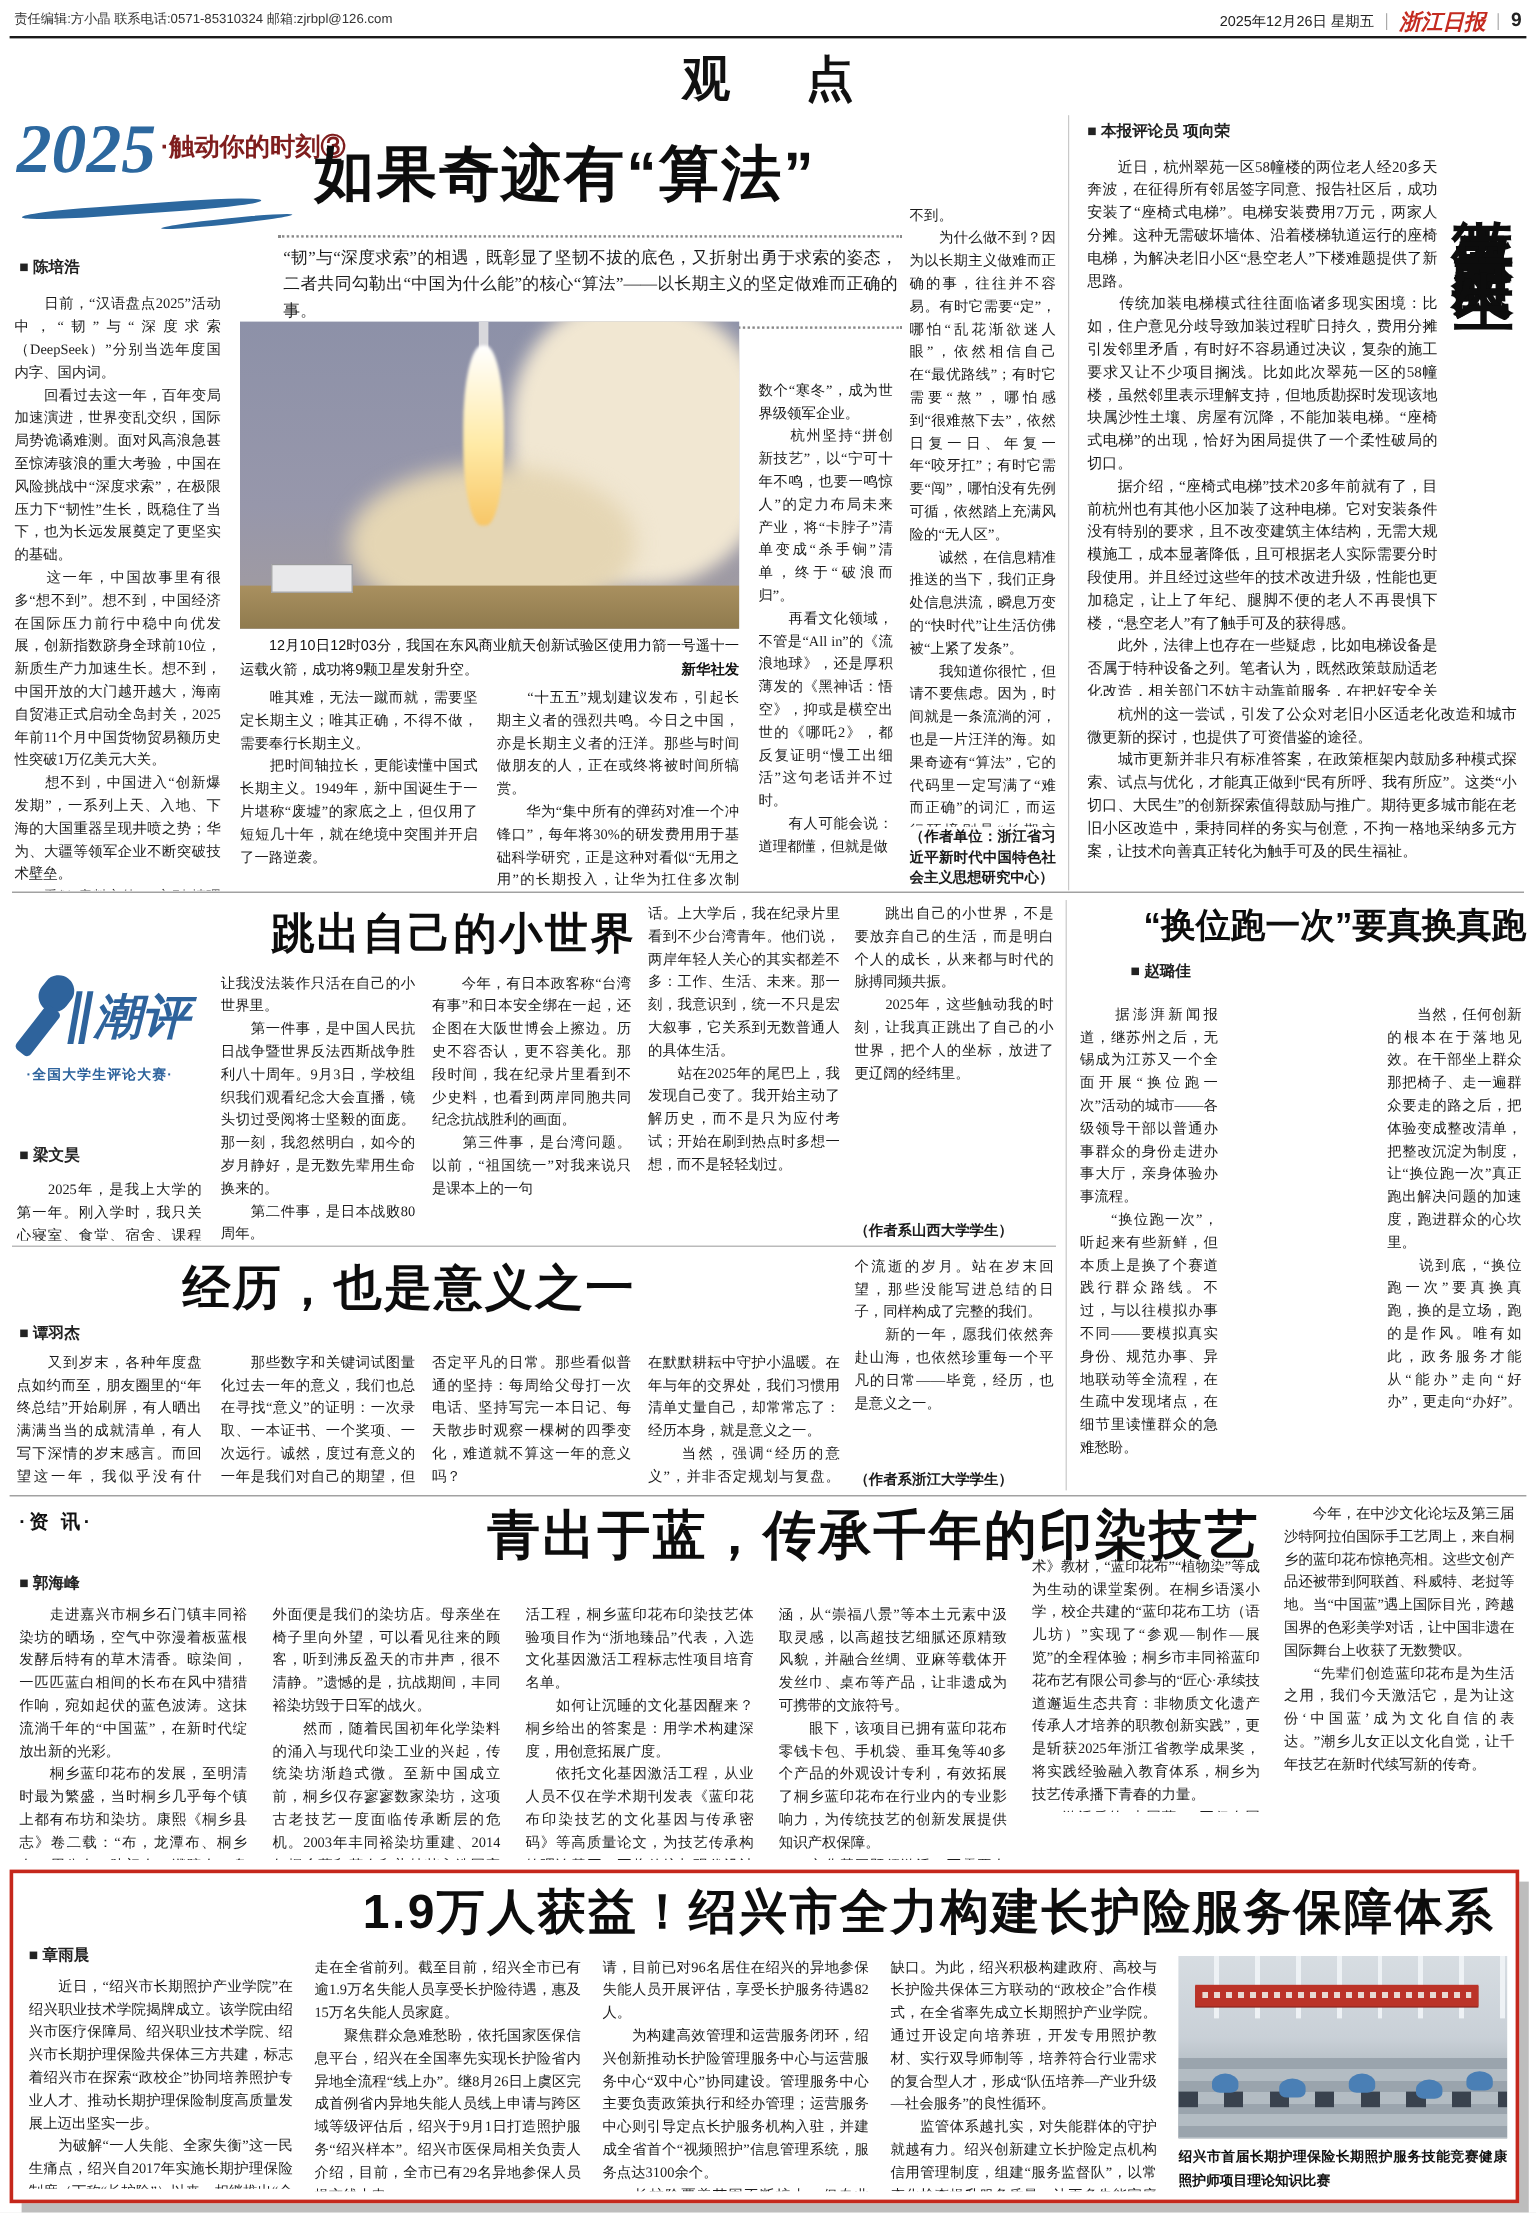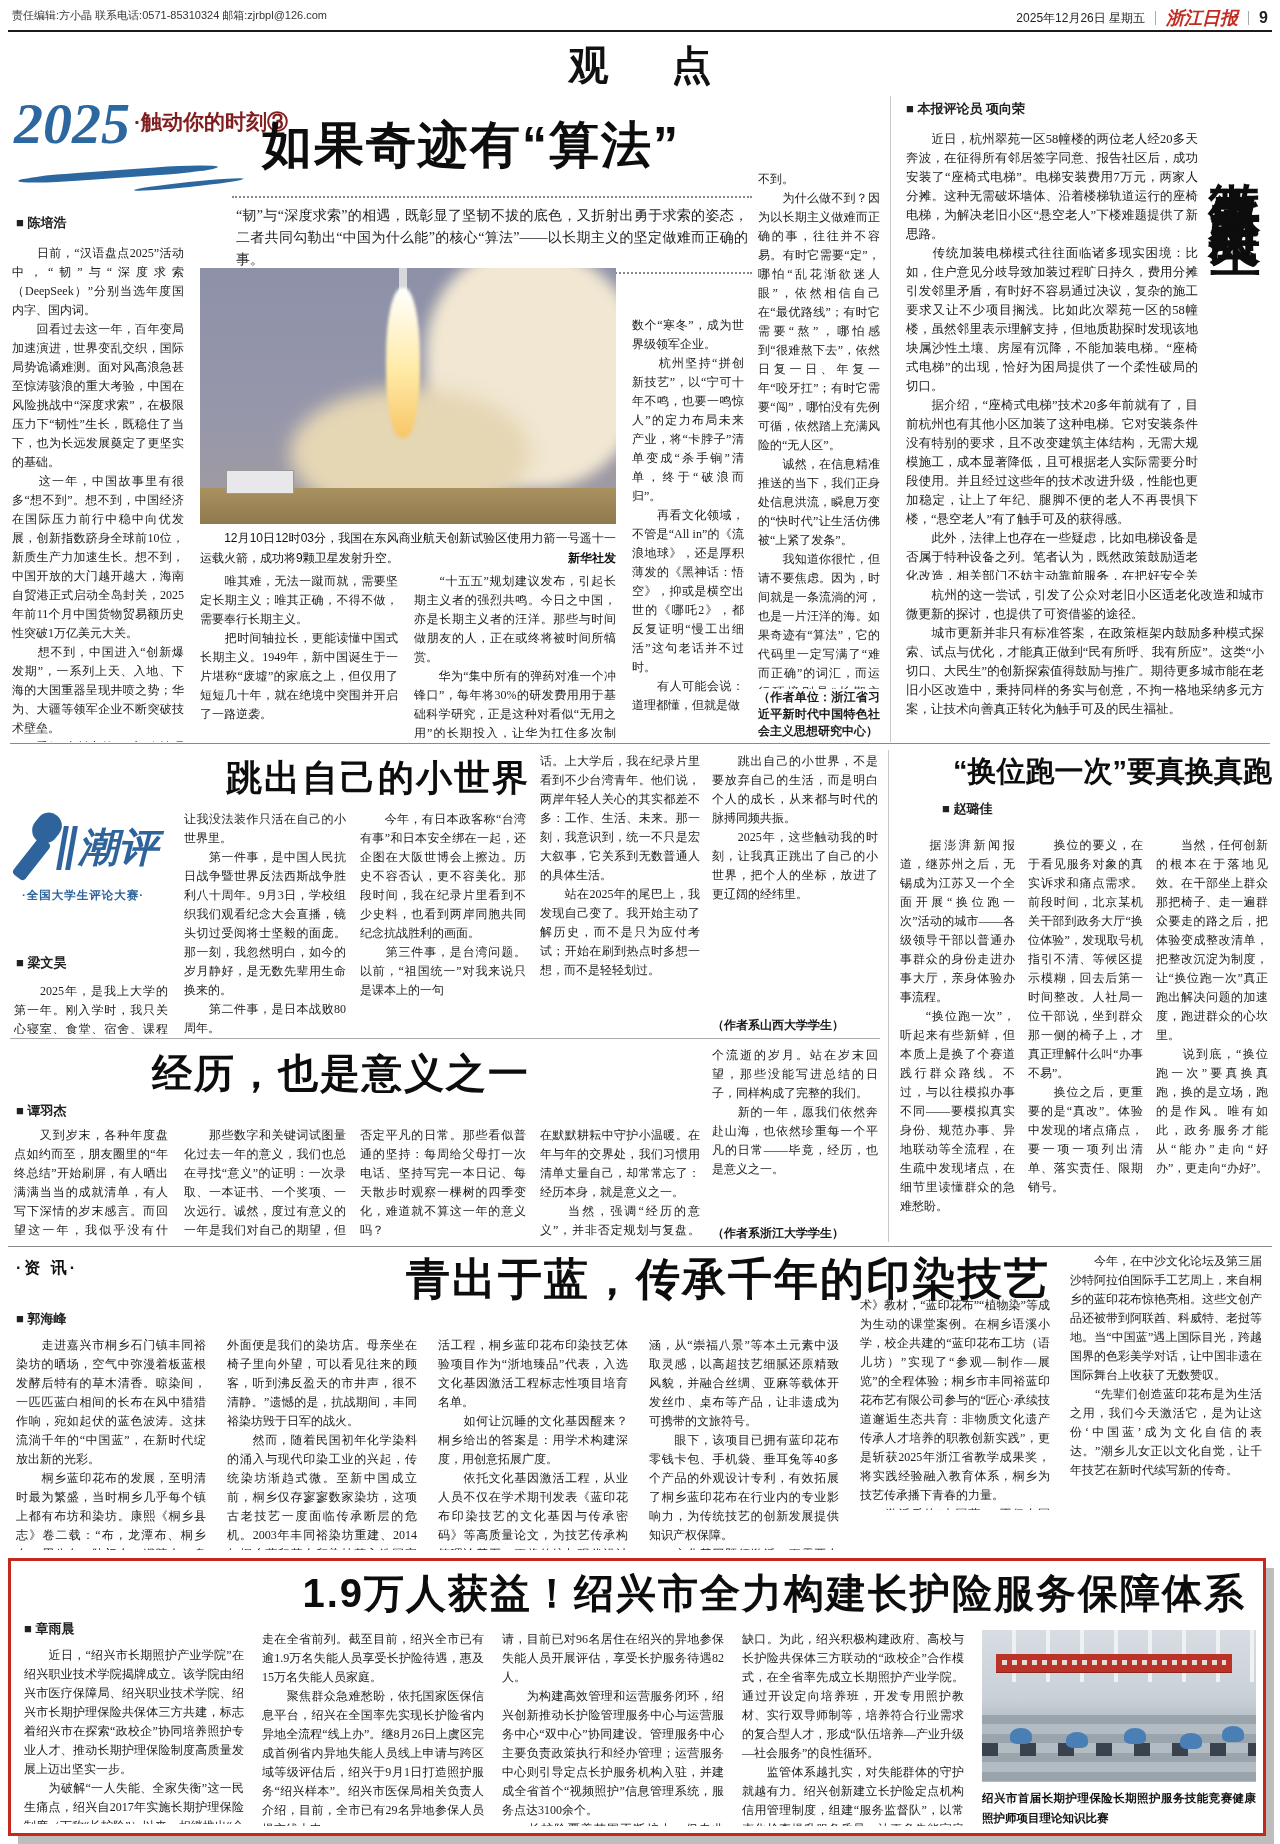--- a/index.html
+++ b/index.html
@@ -199,22 +199,20 @@
 　　新的一年，愿我们依然奔赴山海，也依然珍重每一个平凡的日常——毕竟，经历，也是意义之一。</div>
     <div class="signoff">（作者系浙江大学学生）</div>
   </div>
 
   <div class="vrule" style="left:888px;top:750px;height:492px;"></div>
 
   <div class="headline" style="left:898px;top:752px;width:374px;font-size:29px;letter-spacing:0;">“换位跑一次”要真换真跑</div>
   <div class="byline" style="left:908px;top:800px;margin-left:34px;">■ 赵璐佳</div>
   <div class="col" style="left:900px;top:836px;width:115px;height:404px;">　　据澎湃新闻报道，继苏州之后，无锡成为江苏又一个全面开展“换位跑一次”活动的城市——各级领导干部以普通办事群众的身份走进办事大厅，亲身体验办事流程。
 　　“换位跑一次”，听起来有些新鲜，但本质上是换了个赛道践行群众路线。不过，与以往模拟办事不同——要模拟真实身份、规范办事、异地联动等全流程，在生疏中发现堵点，在细节里读懂群众的急难愁盼。</div>
-  <div class="col" style="left:1028px;top:836px;width:115px;height:404px;">　　换位的要义，在于看见服务对象的真实诉求和痛点需求。前段时间，北京某机关干部到政务大厅“换位体验”，发现取号机指引不清、等候区提示模糊，回去后第一时间整改。人社局一位干部说，坐到群众那一侧的椅子上，才真正理解什么叫“办事不易”。
-　　换位之后，更重要的是“真改”。体验中发现的堵点痛点，要一项一项列出清单、落实责任、限期销号。</div>
   <div class="col" style="left:1156px;top:836px;width:112px;height:404px;">　　当然，任何创新的根本在于落地见效。在干部坐上群众那把椅子、走一遍群众要走的路之后，把体验变成整改清单，把整改沉淀为制度，让“换位跑一次”真正跑出解决问题的加速度，跑进群众的心坎里。
 　　说到底，“换位跑一次”要真换真跑，换的是立场，跑的是作风。唯有如此，政务服务才能从“能办”走向“好办”，更走向“办好”。</div>
 
   <div class="hrule" style="left:8px;top:1246px;width:1264px;"></div>
 
   <div class="zx-label">·资 讯·</div>
   <div class="headline" style="left:150px;top:1250px;width:900px;font-size:44px;">青出于蓝，传承千年的印染技艺</div>
   <div class="byline" style="left:16px;top:1310px;">■ 郭海峰</div>
   <div class="col" style="left:16px;top:1336px;width:190px;height:214px;">　　走进嘉兴市桐乡石门镇丰同裕染坊的晒场，空气中弥漫着板蓝根发酵后特有的草木清香。晾染间，一匹匹蓝白相间的长布在风中猎猎作响，宛如起伏的蓝色波涛。这抹流淌千年的“中国蓝”，在新时代绽放出新的光彩。
 　　桐乡蓝印花布的发展，至明清时最为繁盛，当时桐乡几乎每个镇上都有布坊和染坊。康熙《桐乡县志》卷二载：“布，龙潭布、桐乡布、眉公布、陡门布、濮院布、乌镇布、箬布。”

